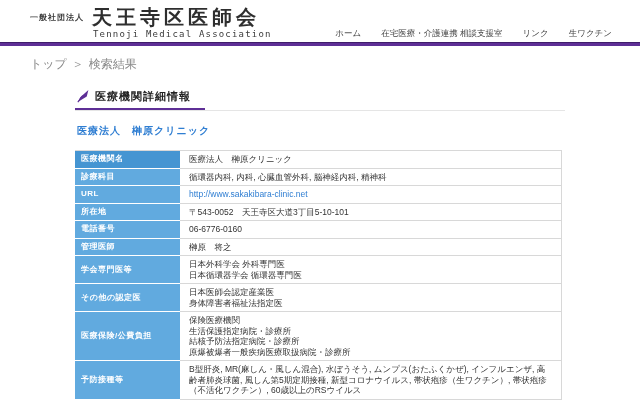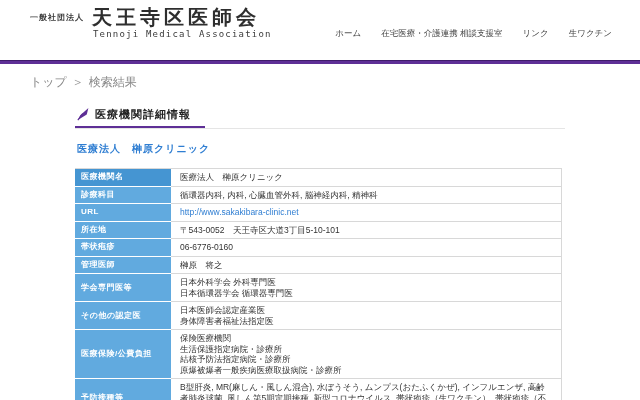--- a/index.html
+++ b/index.html
@@ -8,21 +8,21 @@
     --label-blue-dark:#4595d2;
     --link-blue:#2f7ed2;
     --text-dark:#333;
     --border-gray:#d8d8d8;
   }
   *{margin:0;padding:0;box-sizing:border-box;}
   html,body{width:640px;height:400px;overflow:hidden;background:#fff;
     font-family:"Liberation Sans","DejaVu Sans",sans-serif;color:var(--text-dark);}
   
   .site-header{display:flex;align-items:flex-start;justify-content:space-between;
-    padding:6px 28px 0 30px;height:60px;}
+    padding:6px 28px 0 30px;height:42px;}
   .logo{display:flex;flex-direction:column;cursor:pointer;}
   .logo-top{display:flex;align-items:flex-end;gap:8px;}
   .org-type{font-size:8px;font-weight:bold;color:#3a3a3a;padding-bottom:5px;letter-spacing:1px;}
   .org-name{font-size:20px;font-weight:bold;color:#2e2e2e;letter-spacing:4px;line-height:1.1;}
   .org-en{font-family:"DejaVu Sans Mono","Liberation Mono",monospace;font-size:9px;
     color:#3a3a3a;letter-spacing:1.2px;margin-left:63px;margin-top:1px;}
   .nav{list-style:none;display:flex;gap:20px;margin-top:16px;}
   .nav li a{font-size:8.5px;color:#444;text-decoration:none;white-space:nowrap;}
   
   .purple-bar{height:4px;background:var(--accent-purple);border-top:1px solid #3f1d6b;width:100%;}
@@ -35,21 +35,21 @@
   .page-title-bar{border-bottom:1px solid #e5e5e5;padding-bottom:0;}
   .title-inner{display:inline-flex;align-items:flex-start;gap:5px;
     border-bottom:2px solid var(--accent-purple);padding:2px 14px 4px 2px;}
   .quill-icon{width:13px;height:13px;display:inline-block;}
   h1{font-size:11px;font-weight:bold;color:#222;letter-spacing:1px;display:inline;}
   .clinic-name{font-size:10px;font-weight:bold;color:var(--link-blue);
     margin:13px 0 12px 2px;letter-spacing:1px;cursor:pointer;}
   
   table{width:487px;border-collapse:collapse;border-right:1px solid var(--border-gray);
     border-top:1px solid var(--border-gray);}
-  th{width:96px;background:var(--label-blue);color:#fff;font-size:8px;font-weight:bold;
+  th{width:105px;background:var(--label-blue);color:#fff;font-size:8px;font-weight:bold;
     text-align:left;vertical-align:middle;padding:3px 6px;line-height:10px;
     border-bottom:1px solid #fff;letter-spacing:0.5px;}
   tr:first-child th{background:var(--label-blue-dark);}
   td{font-size:8.5px;line-height:10.5px;padding:3px 9px;vertical-align:middle;
     border-bottom:1px solid var(--border-gray);color:var(--text-dark);}
   td a{color:var(--link-blue);text-decoration:none;}
 </style>
 </head>
 <body>
 
@@ -100,21 +100,21 @@
         </tr>
         <tr>
           <th>URL</th>
           <td><a href="#">http://www.sakakibara-clinic.net</a></td>
         </tr>
         <tr>
           <th>所在地</th>
           <td>〒543-0052　天王寺区大道3丁目5-10-101</td>
         </tr>
         <tr>
-          <th>帯状疱疹</th>
+          <th>電話番号</th>
           <td>06-6776-0160</td>
         </tr>
         <tr>
           <th>管理医師</th>
           <td>榊原　将之</td>
         </tr>
         <tr>
           <th>学会専門医等</th>
           <td>日本外科学会 外科専門医<br>日本循環器学会 循環器専門医</td>
         </tr>

